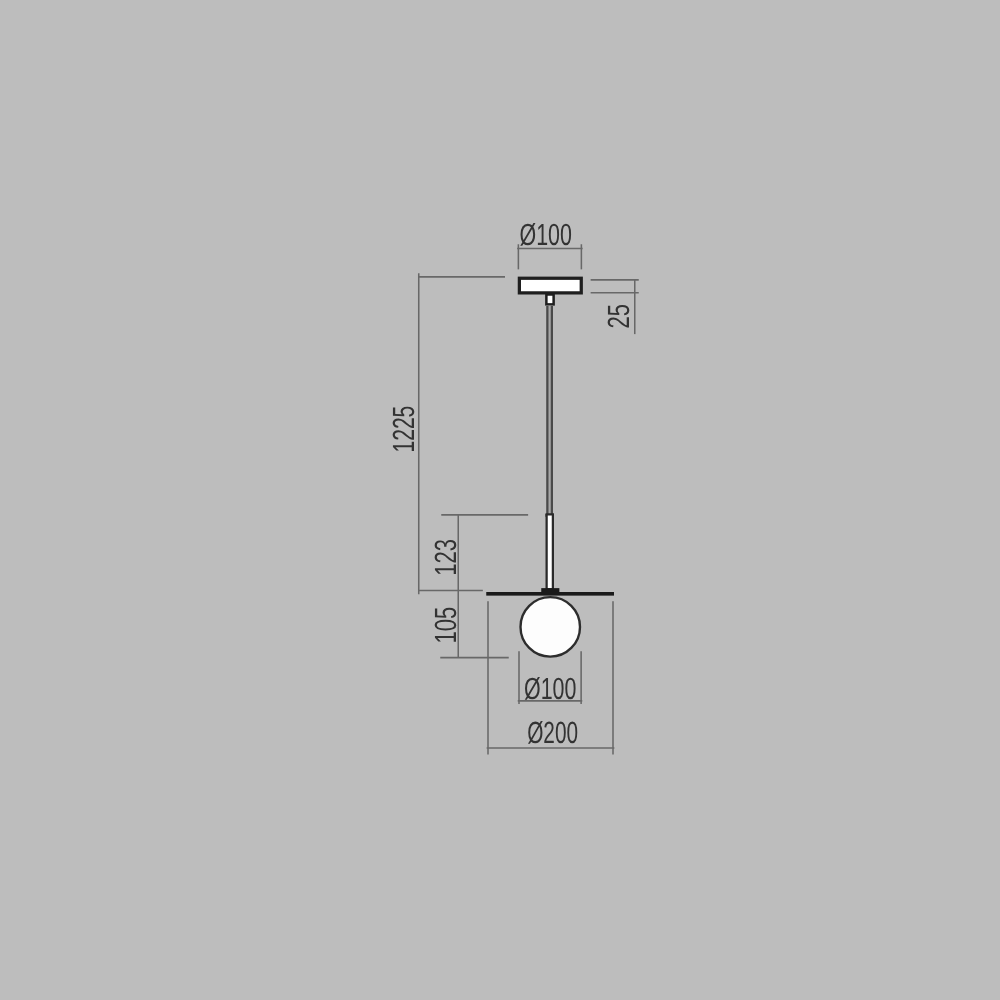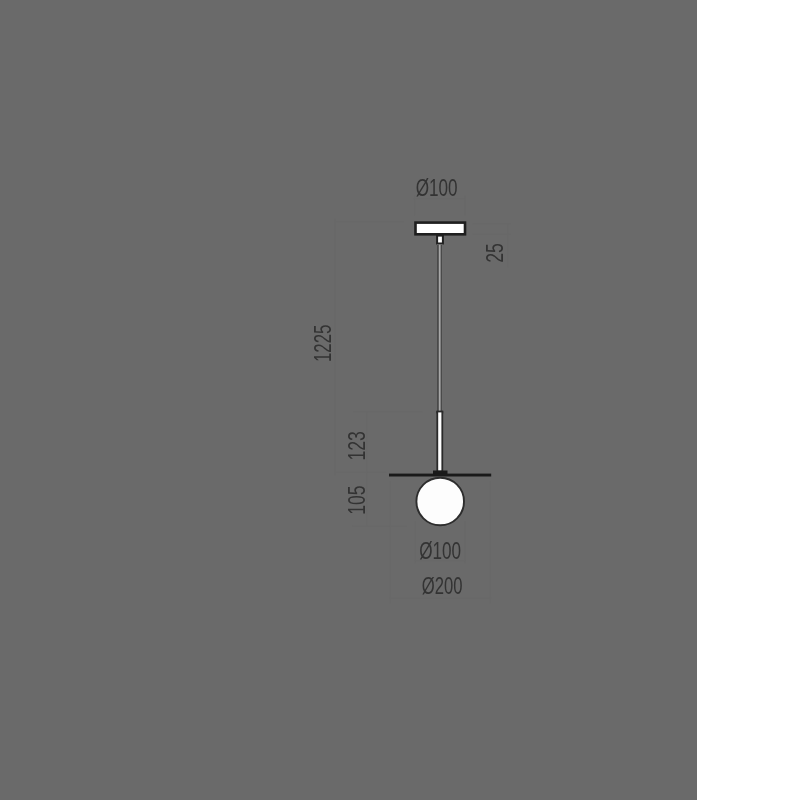--- a/index.html
+++ b/index.html
@@ -1,16 +1,16 @@
 <!DOCTYPE html>
 <html><head>
 <meta charset="utf-8">
 <style>
   html,body{margin:0;padding:0;background:#ffffff;}
-  .stage{position:relative;width:697px;height:800px;background:#4d7c0f;overflow:hidden;filter:grayscale(1);}
+  .stage{position:relative;width:800px;height:800px;background:#c4b5fd;overflow:hidden;filter:grayscale(1);}
   svg{position:absolute;left:0;top:0;}
   text{font-family:"Liberation Sans",sans-serif;fill:#333333;}
 </style>
 </head>
 <body>
 
 <div class="stage">
 <svg width="800" height="800" viewBox="0 0 800 800">
 
   <g>

